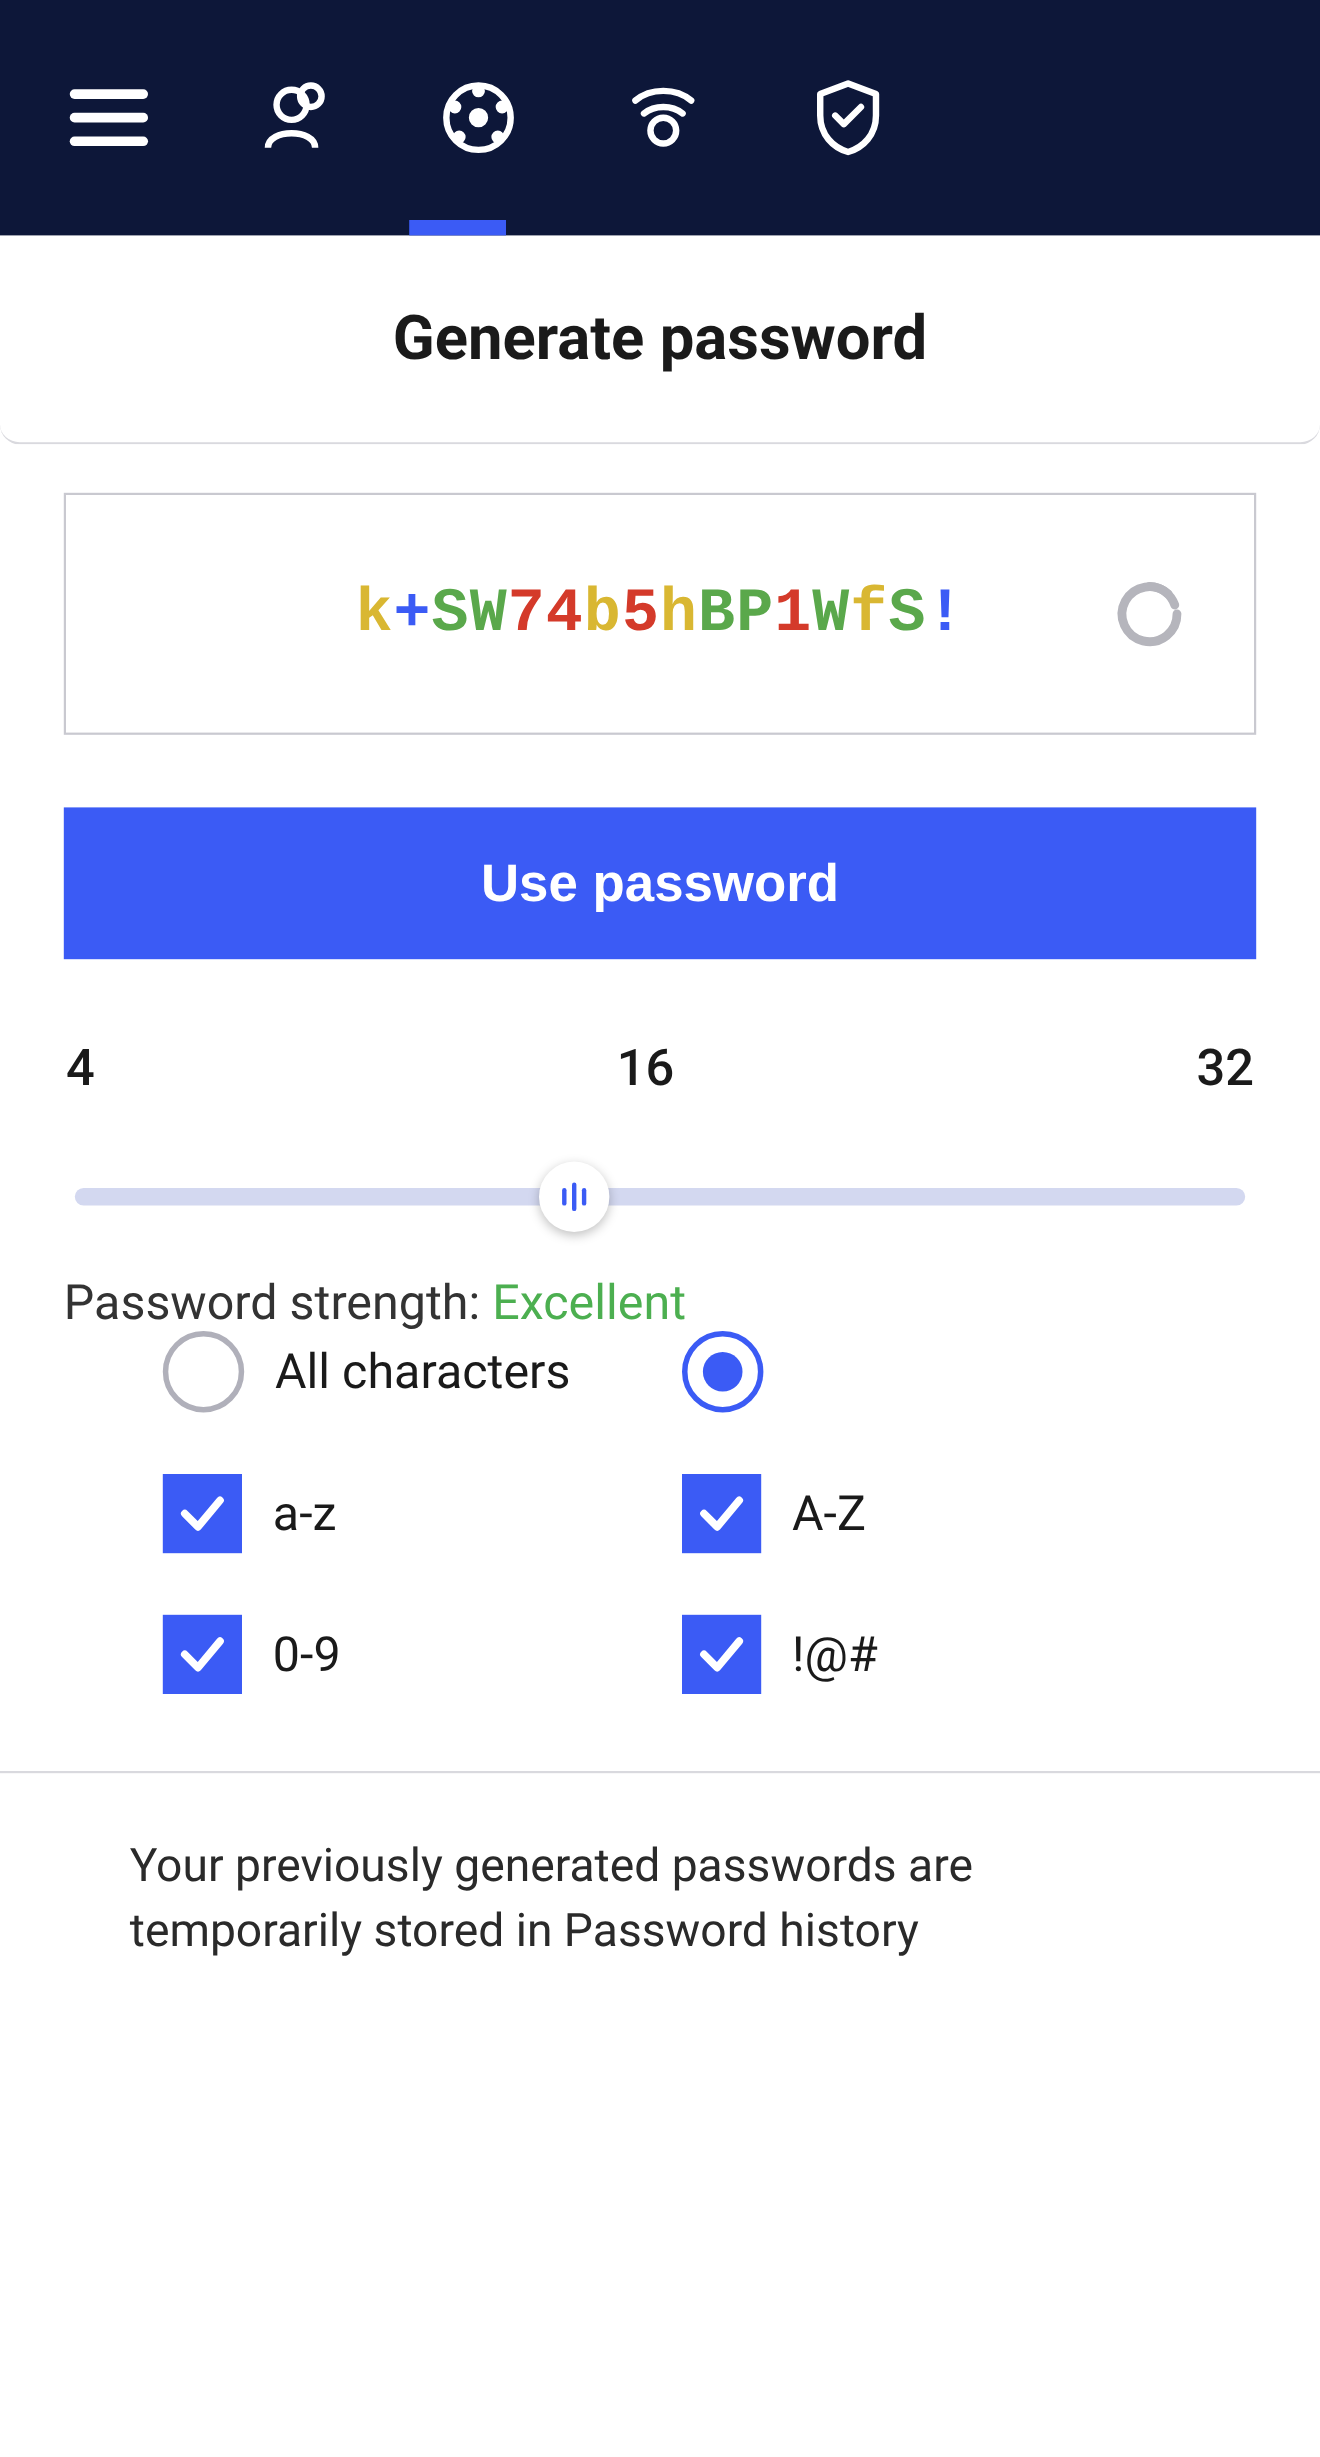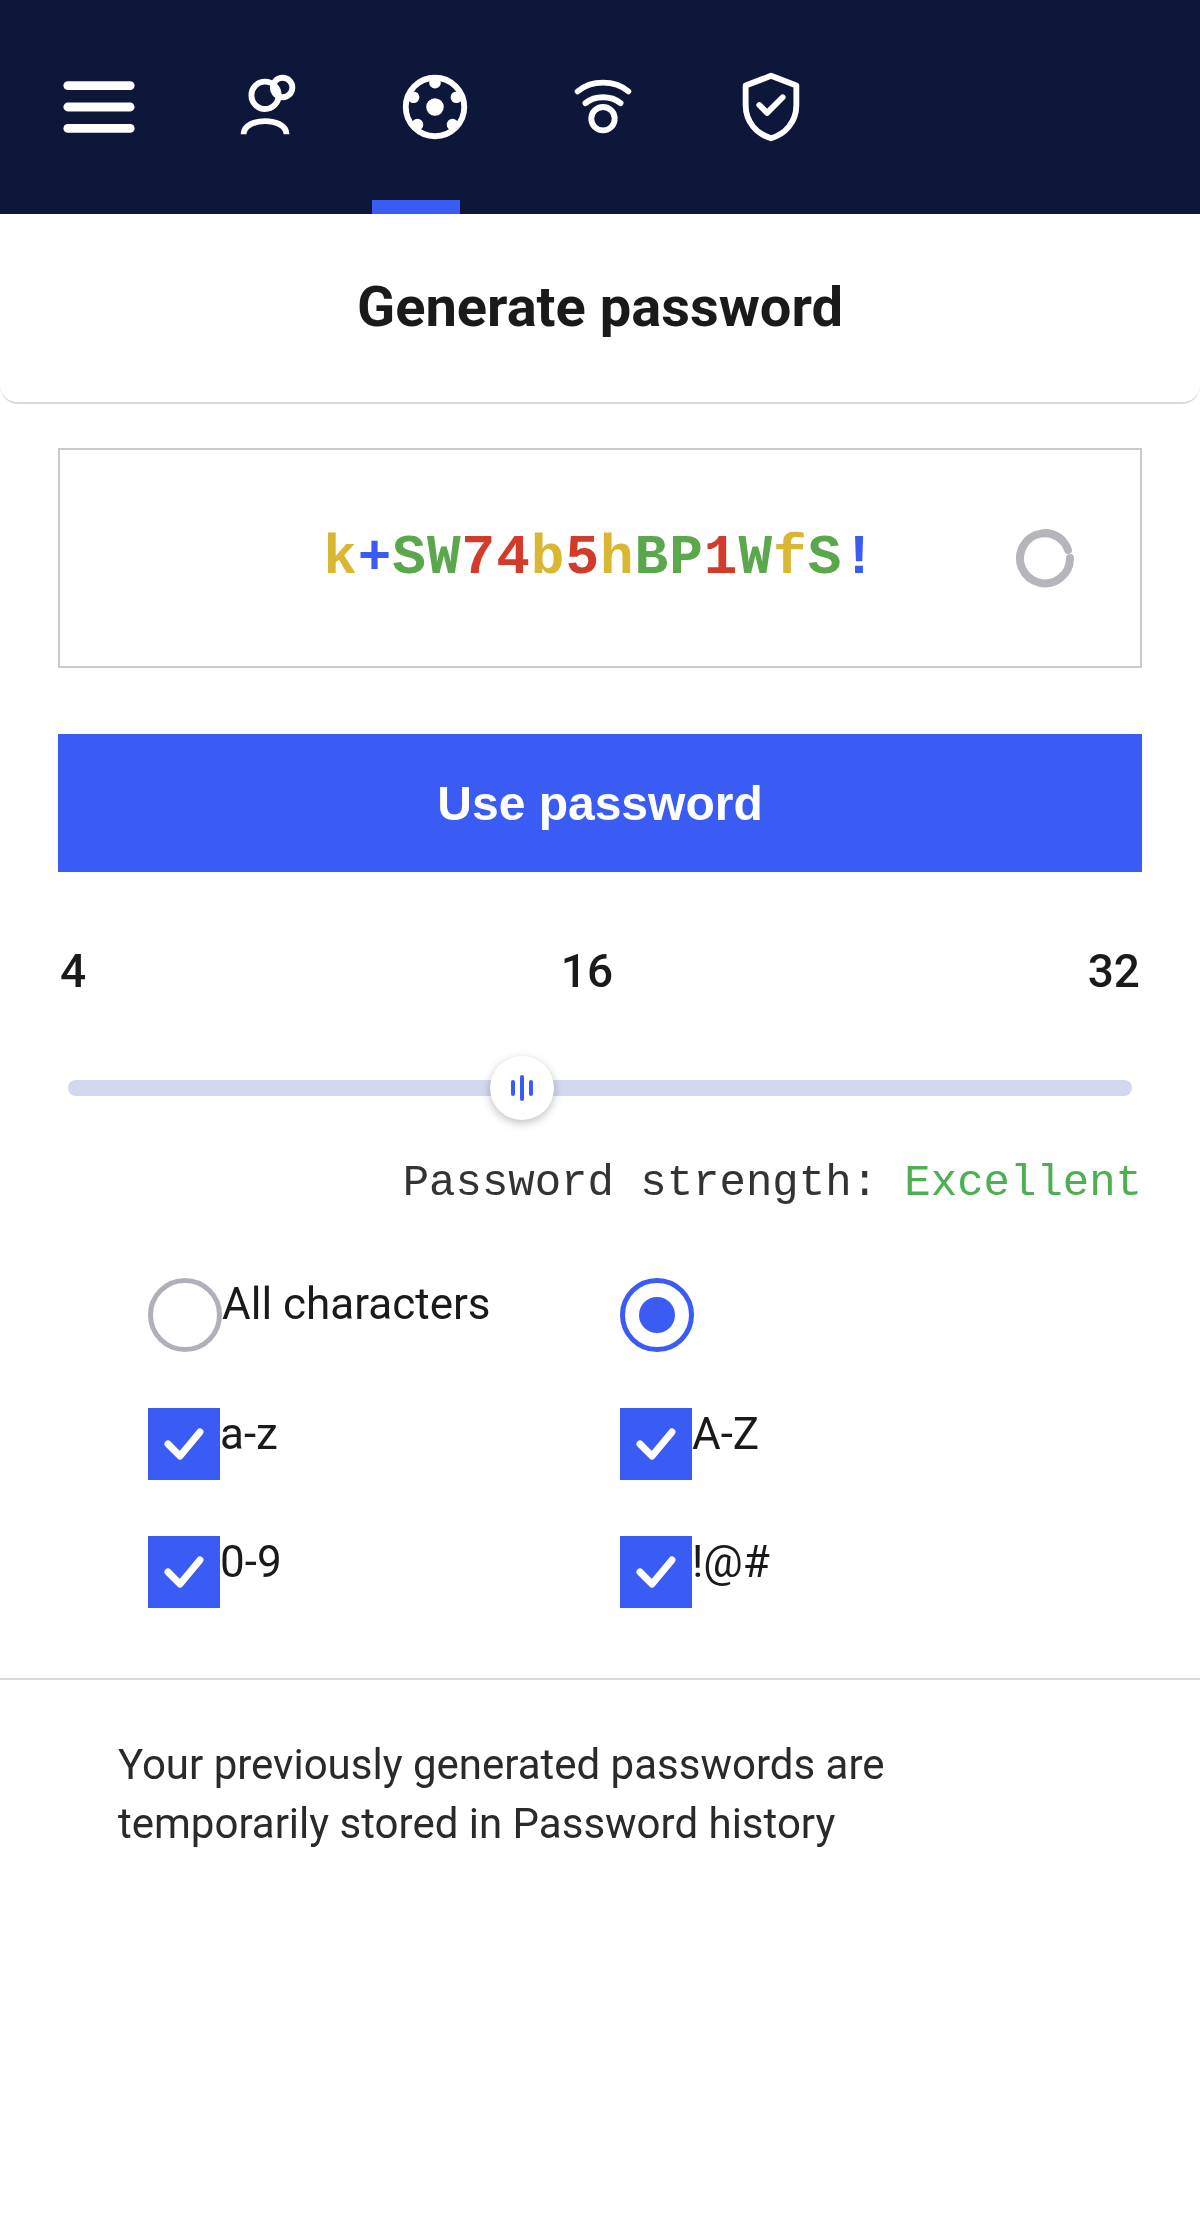--- a/index.html
+++ b/index.html
@@ -136,39 +136,39 @@
     width: 4px;
     background: #3b5bf5;
     border-radius: 2px;
   }
   .slider-thumb-bars span:nth-child(1) { height: 16px; }
   .slider-thumb-bars span:nth-child(2) { height: 26px; }
   .slider-thumb-bars span:nth-child(3) { height: 16px; }
 
   
   .strength {
-    text-align: right;
+    text-align: left;
     font-size: 44px;
     color: #333;
-    margin-bottom: 70px;
-    font-family: Liberation Mono, monospace;
   }
   .strength-value { color: #4caf50; }
 
   
   .options {
     display: grid;
     grid-template-columns: 1fr 1fr;
     row-gap: 56px;
     column-gap: 40px;
     padding: 0 90px;
     margin-bottom: 70px;
   }
   .option-row {
     display: flex;
+    align-items: center;
+    gap: 28px;
   }
   .radio {
     width: 74px;
     height: 74px;
     border: 5px solid #b0b0ba;
     border-radius: 50%;
     cursor: pointer;
     display: flex;
     align-items: center;
     justify-content: center;

